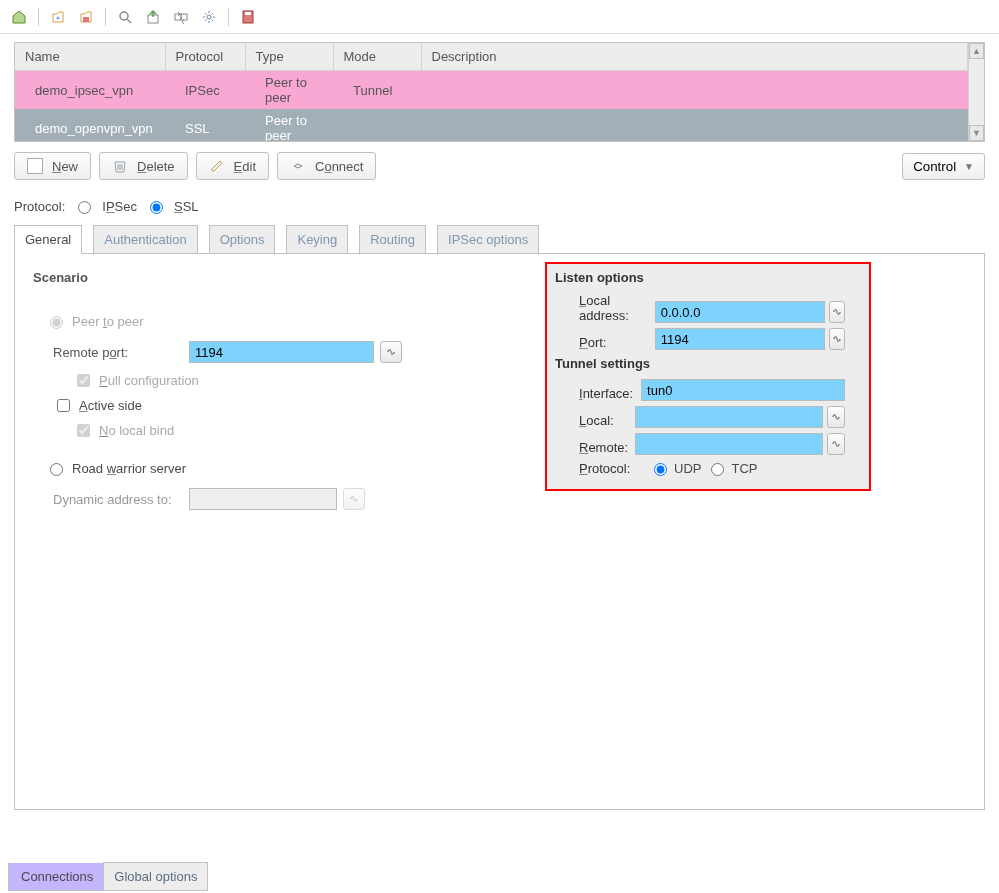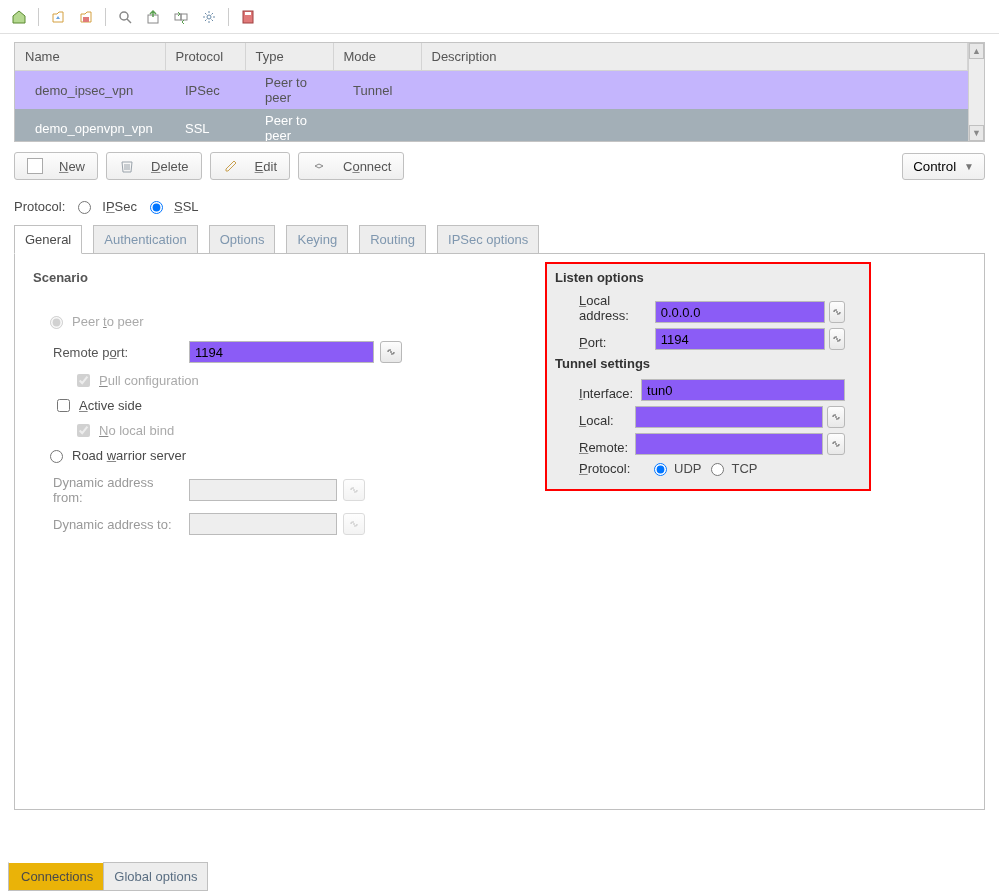--- a/index.html
+++ b/index.html
@@ -33,21 +33,21 @@
     width: 1px;
     height: 18px;
     background: #ccc;
     margin: 0 2px;
   }
   .main-wrap {
     padding: 8px 14px;
   }
   .table-container {
     border: 1px solid #c4c4c4;
-    background: #c4b5fd;
+    background: #f9a8d4;
     height: 100px;
     position: relative;
     display: flex;
   }
   .table-inner {
     flex: 1;
     overflow: hidden;
   }
   .table-scrollbar {
     width: 16px;
@@ -96,21 +96,21 @@
     gap: 8px;
     align-items: center;
   }
   .btn {
     background: linear-gradient(#fdfdfd, #efefef);
     border: 1px solid #c0c0c0;
     border-radius: 3px;
     padding: 5px 12px;
     display: flex;
     align-items: center;
-    gap: 16px;
+    gap: 9px;
     cursor: pointer;
     color: #555;
     font-size: 13px;
   }
   .btn .ic {
     width: 16px;
     height: 16px;
     display: inline-flex;
     align-items: center;
     justify-content: center;
@@ -194,21 +194,21 @@
   }
   .form-label {
     width: 130px;
     color: #555;
   }
   .form-label.disabled { color: #999; }
   input[type=text].tf {
     border: 1px solid #bbb;
     padding: 3px 5px;
     font-size: 13px;
-    background: #8b5cf6;
+    background: #7dd3fc;
     height: 22px;
   }
   input[type=text].tf.dis { background: #eee; }
   .link-btn {
     width: 22px;
     height: 22px;
     background: linear-gradient(#fdfdfd,#e8e8e8);
     border: 1px solid #b8b8b8;
     border-radius: 3px;
     display: inline-flex;
@@ -258,21 +258,21 @@
   }
   .bottom-tab {
     padding: 6px 10px;
     border: 1px solid #c0c0c0;
     background: #ededed;
     margin-right: -1px;
     cursor: pointer;
     color: #5a6e82;
   }
   .bottom-tab.active {
-    background: #eab308;
+    background: #c4b5fd;
     border-top: 1px solid #fff;
     color: #4a4a4a;
     padding-left: 12px;
   }
   input[type=checkbox] { cursor: pointer; }
   .dis-text { color: #aaa; }
   .chev { font-size: 10px; color: #777; }
   svg.icon { width: 16px; height: 16px; }
 </style>
 </head>
@@ -452,34 +452,25 @@
       </div>
       <div class="chk-row">
         <input type="checkbox" style="">
         <span><span class="underline">A</span>ctive side</span>
       </div>
       <div class="chk-row indent">
         <input type="checkbox" checked="" disabled="" style="">
         <span class="dis-text"><span class="underline">N</span>o local bind</span>
       </div>
 
-      <div class="radio-row" style="margin-top:7px">
+      <div class="radio-row" style="margin-top:20px">
         <input type="radio" name="scenario" style="">
         <span>Road <span class="underline">w</span>arrior server</span>
       </div>
 
-      <div class="form-row">
-        <span class="form-label disabled">Dynamic address from:</span>
-        <input type="text" class="tf dis" style="width: 148px;" disabled="" value="">
-        <span class="link-btn" style="opacity:.5">
-            <svg width="12" height="12" viewBox="0 0 12 12">
-              <path d="M3 6a2 2 0 012-2h1M9 6a2 2 0 01-2 2H6M5 6h2" stroke="#aaa" stroke-width="1.5" fill="none"></path>
-            </svg>
-          </span>
-      </div>
       <div class="form-row">
         <span class="form-label disabled">Dynamic address to:</span>
         <input type="text" class="tf dis" style="width: 148px;" disabled="" value="">
         <span class="link-btn" style="opacity:.5">
             <svg width="12" height="12" viewBox="0 0 12 12">
               <path d="M3 6a2 2 0 012-2h1M9 6a2 2 0 01-2 2H6M5 6h2" stroke="#aaa" stroke-width="1.5" fill="none"></path>
             </svg>
           </span>
       </div>
     </div>

